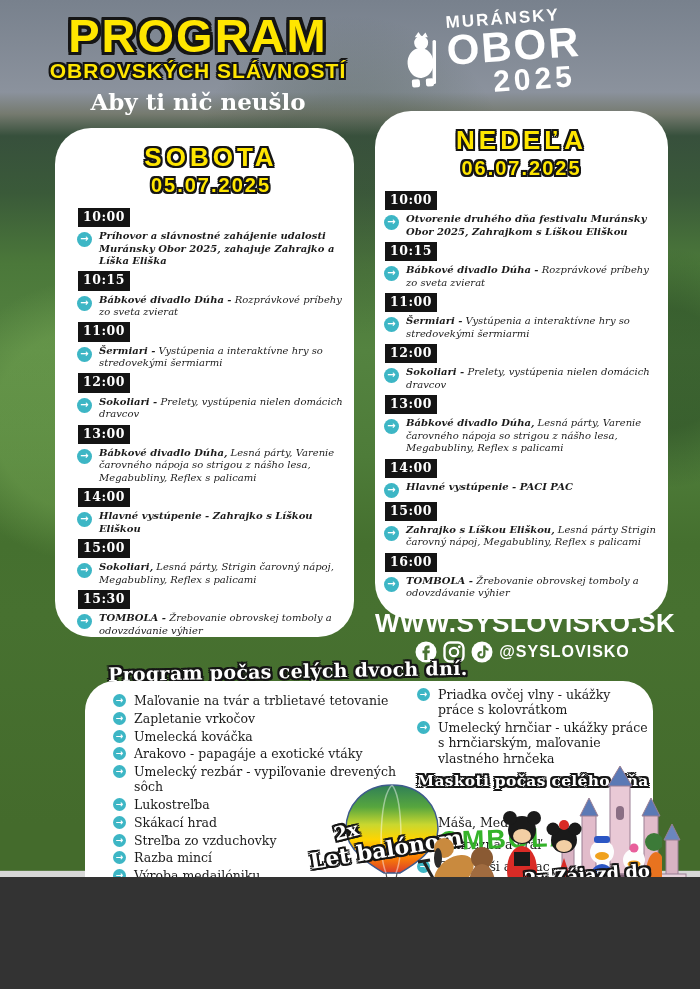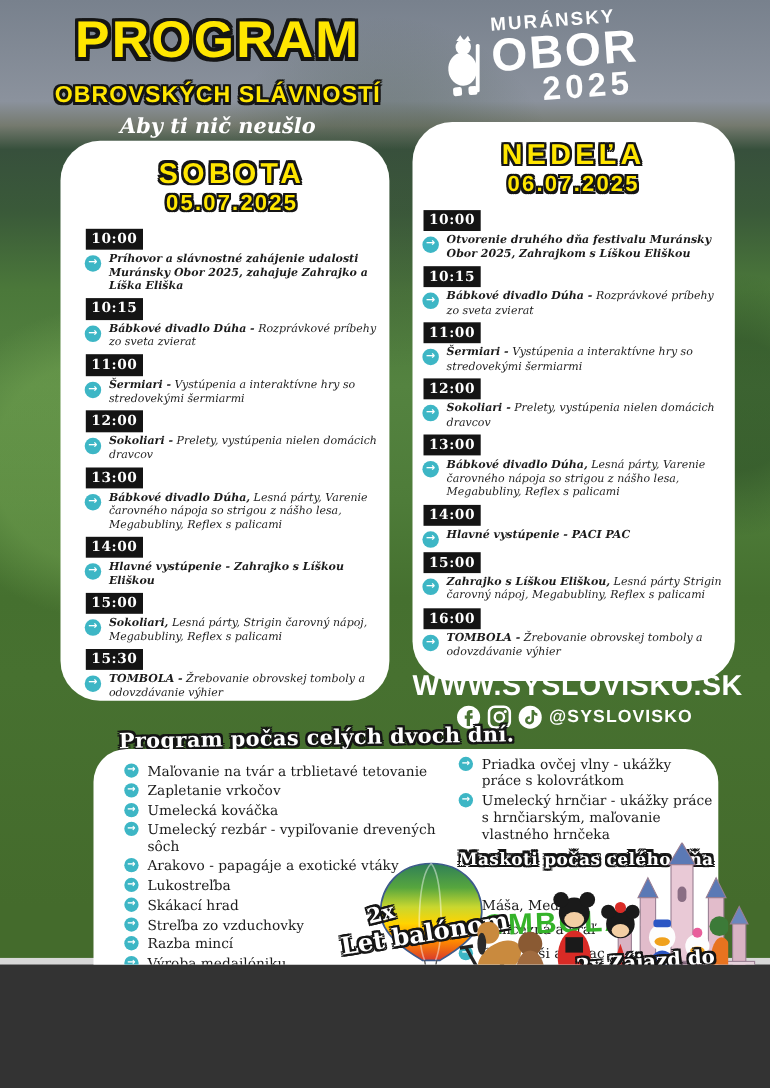--- a/index.html
+++ b/index.html
@@ -22,22 +22,22 @@
   .ol2 { text-shadow: -2px -2px 0 #151515, 2px -2px 0 #151515, -2px 2px 0 #151515, 2px 2px 0 #151515,
                       -2px 0 0 #151515, 2px 0 0 #151515, 0 -2px 0 #151515, 0 2px 0 #151515; }
   .ol3 { text-shadow: -3px -3px 0 #151515, 3px -3px 0 #151515, -3px 3px 0 #151515, 3px 3px 0 #151515,
                       -3px 0 0 #151515, 3px 0 0 #151515, 0 -3px 0 #151515, 0 3px 0 #151515,
                       -2px -3px 0 #151515, 2px 3px 0 #151515, 3px 2px 0 #151515, -3px -2px 0 #151515; }
   .sans { font-family: "Liberation Sans", sans-serif; font-weight: 700; }
 
   
   .title-block { position: absolute; left: 48px; top: 12px; width: 300px; text-align: center; }
   .title-main   { font-size: 47px; letter-spacing: 2px; color: #ffe600; line-height: 1.0; }
-  .title-sub    { font-size: 21px; letter-spacing: 1px; color: #ffe600; margin-top: 16px; }
-  .title-tag    { font-size: 19px; font-weight: 700; color: #fff; margin-top: 5px; font-style: italic; }
+  .title-sub    { font-size: 21px; letter-spacing: 1px; color: #ffe600; margin-top: 0; }
+  .title-tag    { font-size: 23px; font-weight: 700; color: #fff; margin-top: 5px; }
 
   .logo { position: absolute; left: 400px; top: 10px; width: 210px; color: #fff; transform: rotate(-4deg); text-align: center; }
   .logo-top  { font-size: 17px; letter-spacing: 2px; line-height: 1; }
   .logo-obor { font-size: 42px; letter-spacing: 2px; line-height: .95; margin-left: 18px; }
   .logo-year { font-size: 30px; letter-spacing: 4px; line-height: .9; margin-left: 55px; }
   .logo svg { position: absolute; left: 2px; top: 15px; }
 
   
   .card { position: absolute; background: #fff; border-radius: 36px; padding: 8px 9px 10px 9px; }
   .card-sat { left: 55px;  top: 128px; width: 299px; height: 509px; padding-left: 22px; }
@@ -297,26 +297,26 @@
           <p>Zapletanie vrkočov</p>
         </div>
 
         <div class="plain-item">
           <span class="bullet"></span>
           <p>Umelecká kováčka</p>
         </div>
 
         <div class="plain-item">
           <span class="bullet"></span>
+          <p>Arakovo - papagáje a exotické vtáky</p>
+        </div>
+
+        <div class="plain-item">
+          <span class="bullet"></span>
           <p>Umelecký rezbár - vypiľovanie drevených sôch</p>
-        </div>
-
-        <div class="plain-item">
-          <span class="bullet"></span>
-          <p>Arakovo - papagáje a exotické vtáky</p>
         </div>
 
 
         <div class="plain-item">
           <span class="bullet"></span>
           <p>Lukostreľba</p>
         </div>
 
         <div class="plain-item">
           <span class="bullet"></span>

